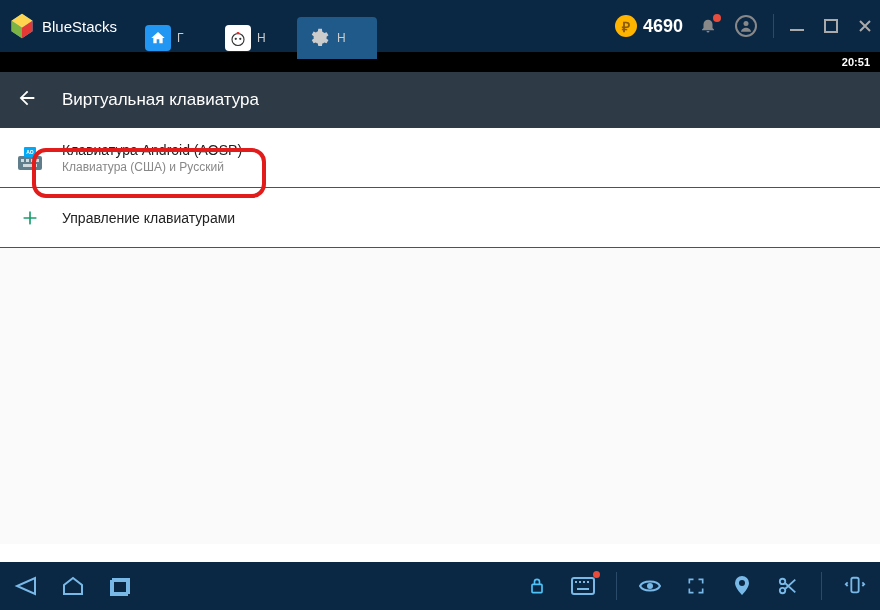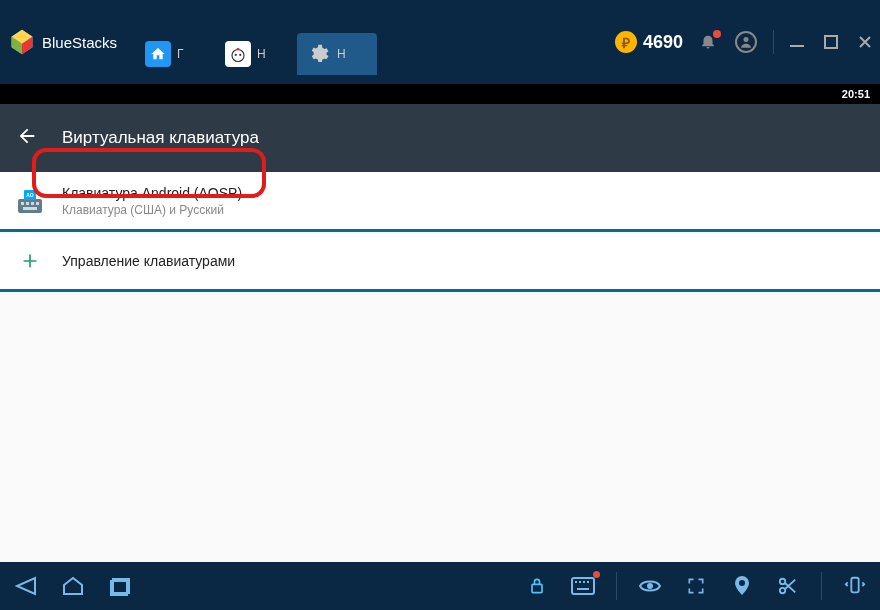--- a/index.html
+++ b/index.html
@@ -1,19 +1,19 @@
 <!DOCTYPE html>
 <html><head>
 <meta charset="utf-8">
 <style>
 * { margin: 0; padding: 0; box-sizing: border-box; font-family: Arial, sans-serif; }
 body { background: #fff; width: 880px; height: 610px; overflow: hidden; position: relative; }
 
 
-.titlebar { height: 84px; background: #0a2744; display: flex; align-items: center; padding: 0 8px; position: relative; }
+.titlebar { height: 52px; background: #0a2744; display: flex; align-items: center; padding: 0 8px; position: relative; }
 .logo-wrap { display: flex; align-items: center; gap: 6px; margin-right: 20px; }
 .logo-icon { width: 28px; height: 28px; position: relative; }
 .logo-icon svg { width: 100%; height: 100%; }
 .logo-text { color: #fff; font-size: 15px; font-weight: 500; }
 
 .tabs { display: flex; align-items: center; gap: 0; height: 100%; }
 .tab { width: 80px; height: 42px; display: flex; align-items: center; justify-content: flex-start; padding: 0 8px; gap: 6px; color: #ccc; font-size: 12px; cursor: pointer; border-radius: 4px 4px 0 0; margin-top: 24px; overflow: hidden; }
 .tab.active { background: #1f5a8a; }
 .tab .tab-icon { width: 26px; height: 26px; border-radius: 4px; display: flex; align-items: center; justify-content: center; flex-shrink: 0; }
 
@@ -26,27 +26,27 @@
 .acct-icon { width: 22px; height: 22px; border-radius: 50%; border: 2px solid #888; position: relative; }
 .divider { width: 1px; height: 24px; background: #2a4a6a; }
 .win-controls { display: flex; gap: 20px; }
 .win-btn { color: #aaa; cursor: pointer; display: flex; align-items: center; justify-content: center; }
 
 
 .clockbar { height: 20px; background: #000; display: flex; align-items: center; justify-content: flex-end; padding: 0 10px; }
 .clockbar .clock { color: #fff; font-size: 11px; font-weight: bold; }
 
 
-.settings-header { height: 68px; background: #2e3a45; display: flex; align-items: center; padding: 0 16px; gap: 24px; }
+.settings-header { height: 56px; background: #2e3a45; display: flex; align-items: center; padding: 0 16px; gap: 24px; }
 .back-icon { color: #fff; cursor: pointer; }
 .settings-title { color: #fff; font-size: 17px; font-weight: 500; }
 
 
 .content { background: #fafafa; height: calc(610px - 66px - 24px - 56px - 48px); }
-.list-item { display: flex; align-items: center; padding: 12px 16px; gap: 18px; background: #fff; border-bottom: 3px solid #0369a1; min-height: 60px; cursor: pointer; }
+.list-item { display: flex; align-items: center; padding: 12px 16px; gap: 18px; background: #fff; border-bottom: 1px solid #0369a1; min-height: 60px; cursor: pointer; }
 .list-item .item-icon { width: 28px; height: 28px; display: flex; align-items: center; justify-content: center; }
 .list-item .item-text { display: flex; flex-direction: column; gap: 2px; }
 .item-title { color: #222; font-size: 14px; }
 .item-sub { color: #888; font-size: 12px; }
 
 
 .highlight-callout { position: absolute; border: 4px solid #e21b1b; border-radius: 14px; pointer-events: none; }
 
 
 .navbar { position: absolute; bottom: 0; left: 0; right: 0; height: 48px; background: #0a2744; display: flex; align-items: center; padding: 0 12px; }

